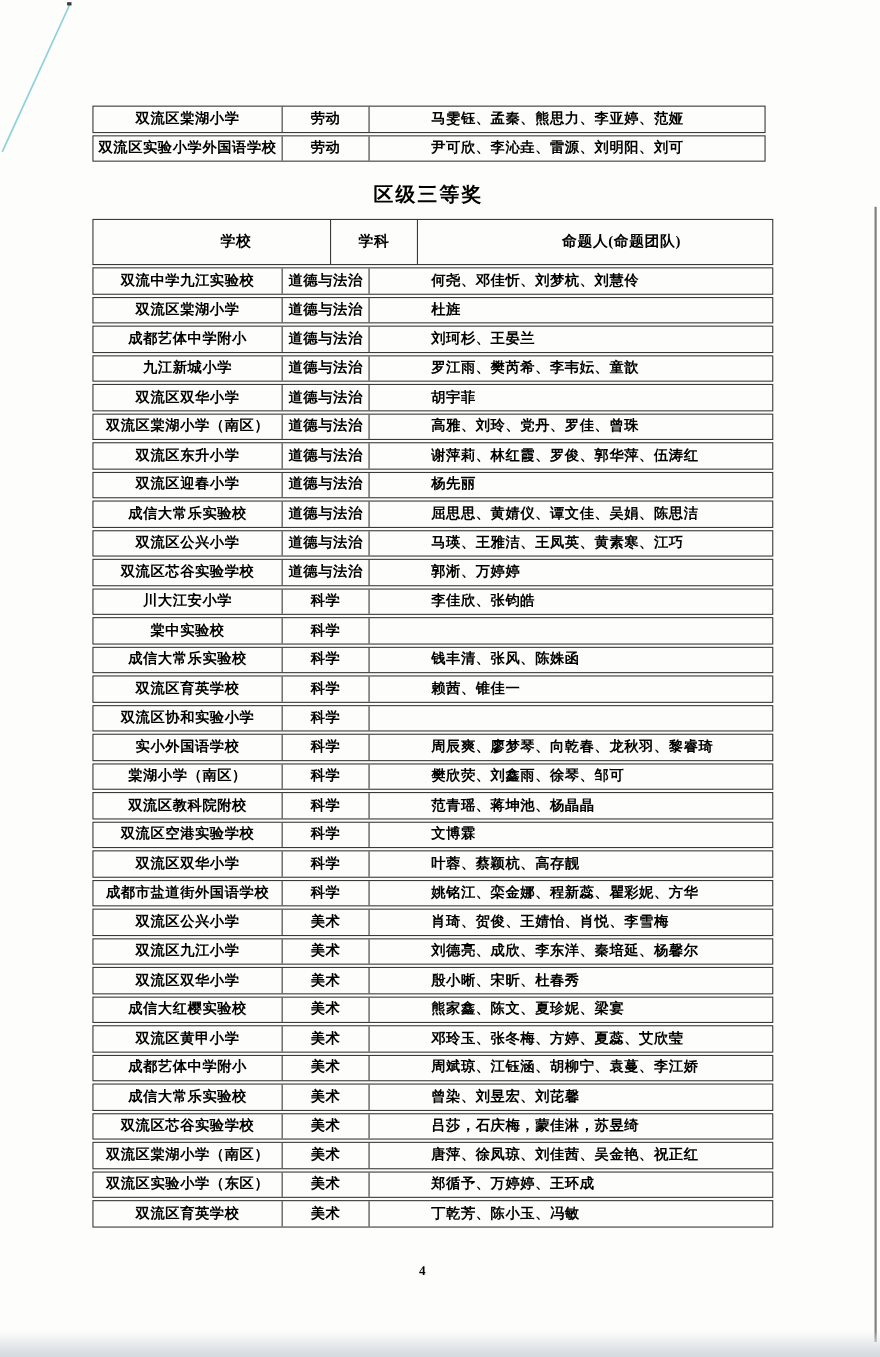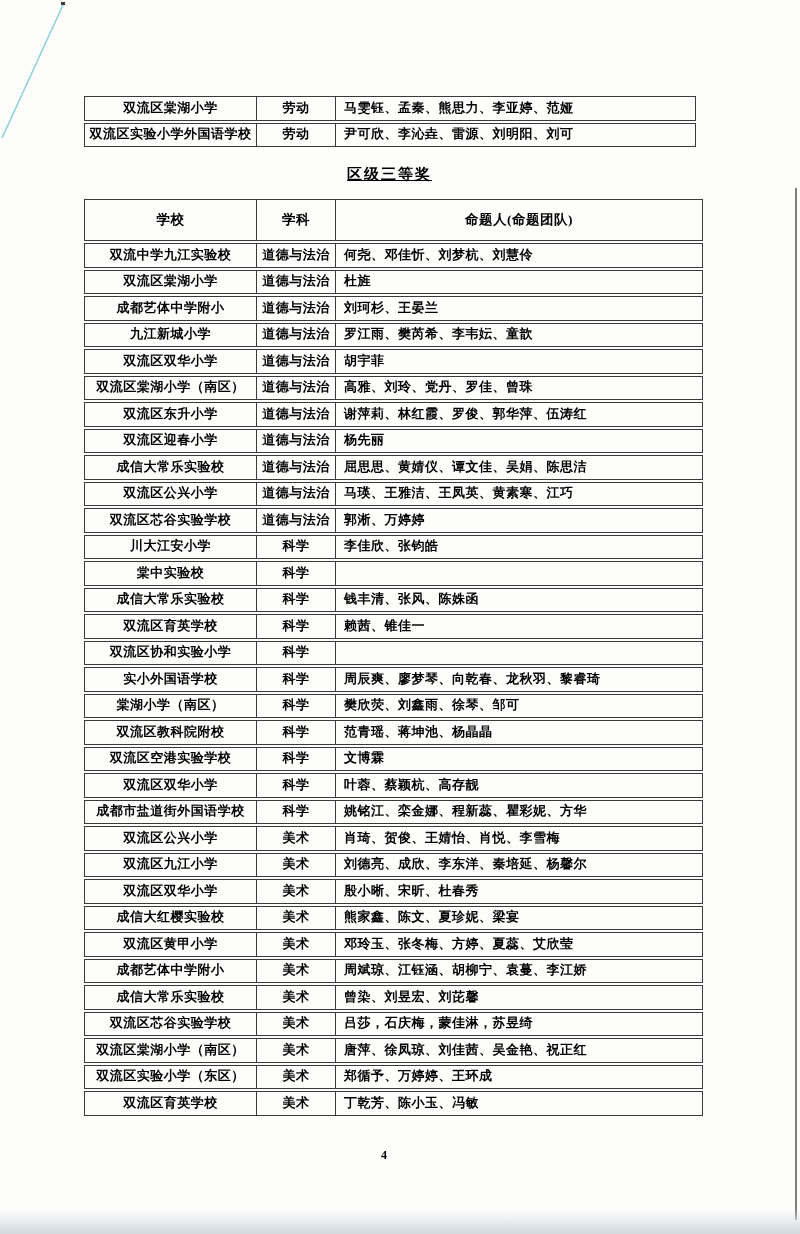--- a/index.html
+++ b/index.html
@@ -35,26 +35,26 @@
     display:flex; align-items:center;
     box-sizing:border-box;
     font-size:13px; font-weight:bold;
     letter-spacing:.5px;
     line-height:1.15;
     white-space:nowrap;
     overflow:hidden;
   }
   .c-school { width:172px; justify-content:center; border-right:1px solid #3a3a3a; text-align:center; }
   .c-subject { width:79px; justify-content:center; border-right:1px solid #3a3a3a; text-align:center; }
-  .c-names { flex:1; padding:0 8px; justify-content:flex-start; }
-  .header-row { min-height:42px; }
+  .c-names { flex:1; padding:0 8px; justify-content:flex-start;margin-left:48px; }
+  .header-row { min-height:42px;padding-left:44px; }
   .header-row .cell { font-size:13.5px; }
   .section-title {
     position:absolute; top:165px; left:0; width:779px;
-    text-align:center; font-size:15px; font-weight:bold; letter-spacing:2px;text-decoration:underline;
+    text-align:center; font-size:18px; font-weight:bold; letter-spacing:2px;
   }
   .page-number {
     position:absolute; top:1148px; left:0; width:768px;
     text-align:center; font-size:12px; font-weight:bold;
   }
 </style>
 </head>
 <body>
 
 <div class="page">

